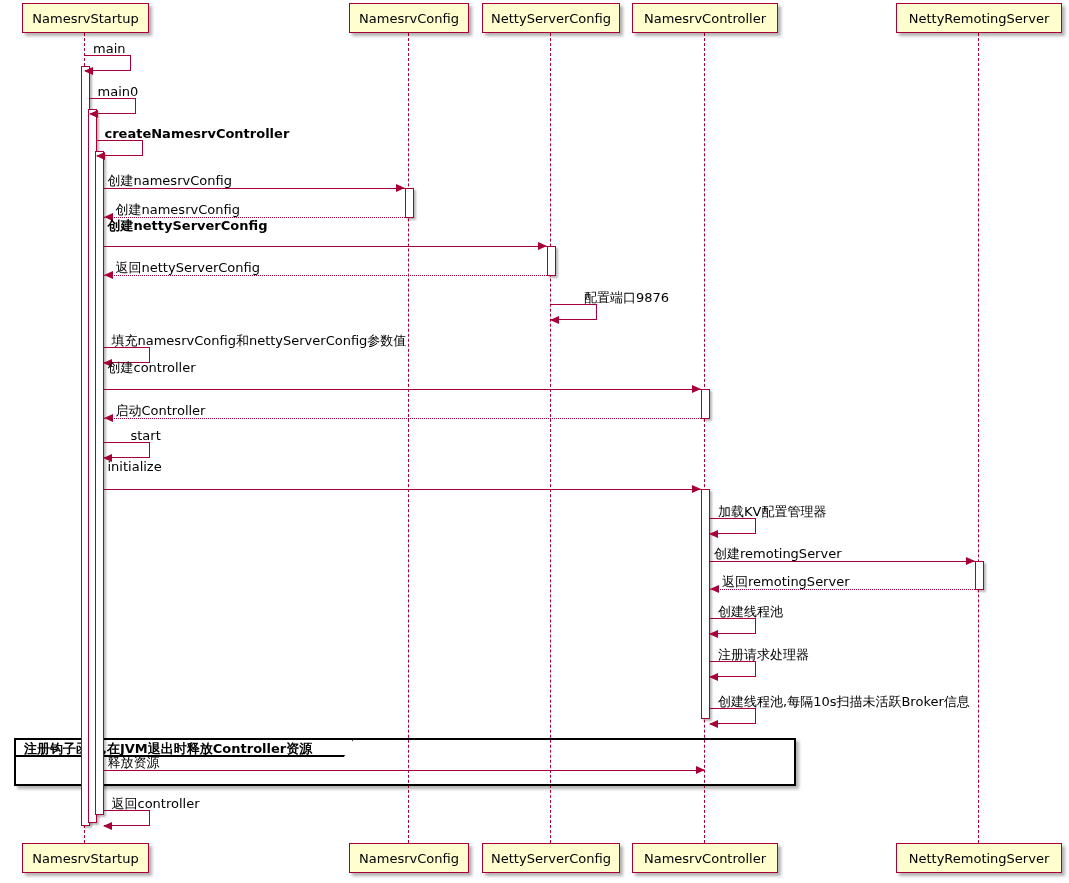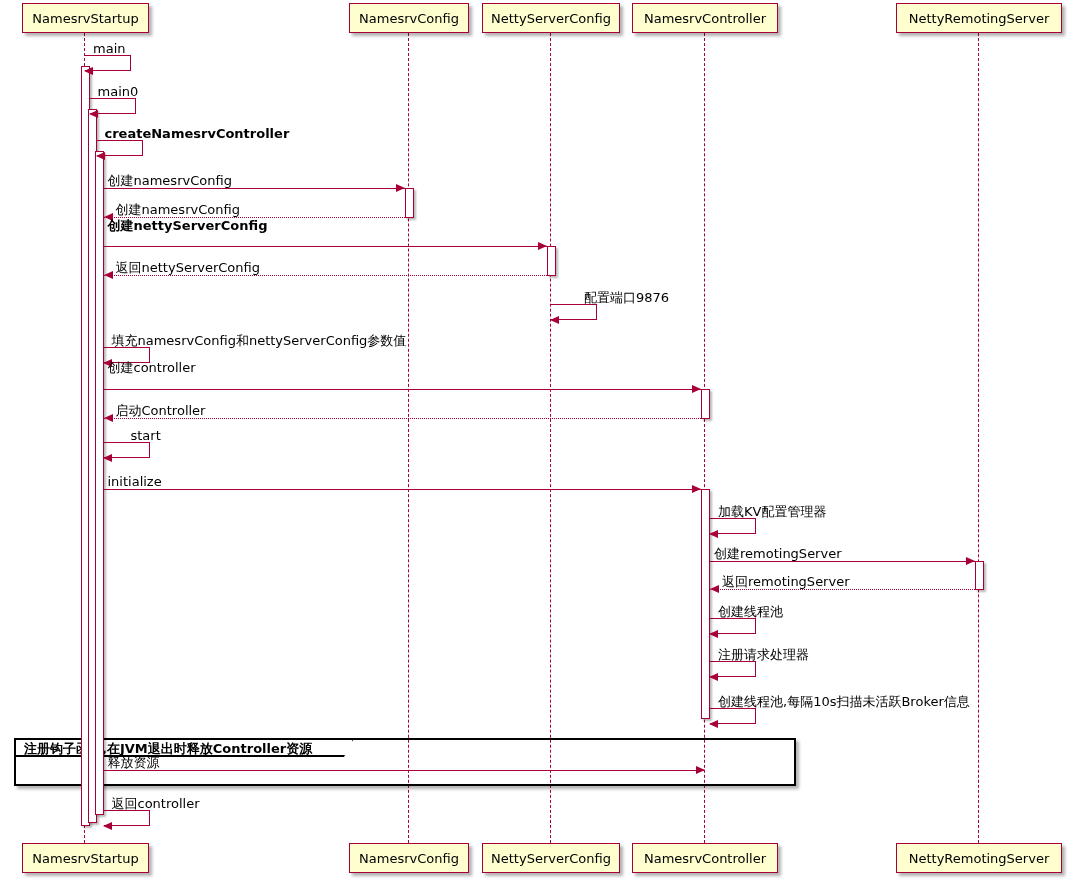--- a/index.html
+++ b/index.html
@@ -166,21 +166,21 @@
       <div class="arrow-r" style="top: 385px; left: 692px;"></div>
       <div class="msg-label" style="left: 107.5px; top: 361px;">创建controller</div>
       <div class="msg-line ret" style="left: 103.5px; top: 418px; width: 597.5px;"></div>
       <div class="arrow-l" style="top: 414px; left: 103.5px;"></div>
       <div class="msg-label" style="left: 115.5px; top: 404px;">启动Controller</div>
       <div class="self-msg" style="left: 103.5px; top: 442px; width: 46px; height: 16px;"></div>
       <div class="arrow-l" style="left: 102.5px; top: 453.5px;"></div>
       <div class="msg-label" style="left: 111.5px; top: 429px; margin-left: 19px;">start</div>
       <div class="msg-line" style="left: 103.5px; top: 489px; width: 597.5px;"></div>
       <div class="arrow-r" style="top: 485px; left: 692px;"></div>
-      <div class="msg-label" style="left: 107.5px; top: 475px;">initialize</div>
+      <div class="msg-label" style="left: 107.5px; top: 460px;">initialize</div>
       <div class="self-msg" style="left: 710px; top: 518px; width: 46px; height: 16px;"></div>
       <div class="arrow-l" style="left: 709px; top: 529.5px;"></div>
       <div class="msg-label" style="left: 718px; top: 505px;">加载KV配置管理器</div>
       <div class="msg-line" style="left: 710px; top: 561px; width: 265px;"></div>
       <div class="arrow-r" style="top: 557px; left: 966px;"></div>
       <div class="msg-label" style="left: 714px; top: 547px;">创建remotingServer</div>
       <div class="msg-line ret" style="left: 710px; top: 589px; width: 265px;"></div>
       <div class="arrow-l" style="top: 585px; left: 710px;"></div>
       <div class="msg-label" style="left: 722px; top: 575px;">返回remotingServer</div>
       <div class="self-msg" style="left: 710px; top: 618px; width: 46px; height: 16px;"></div>

